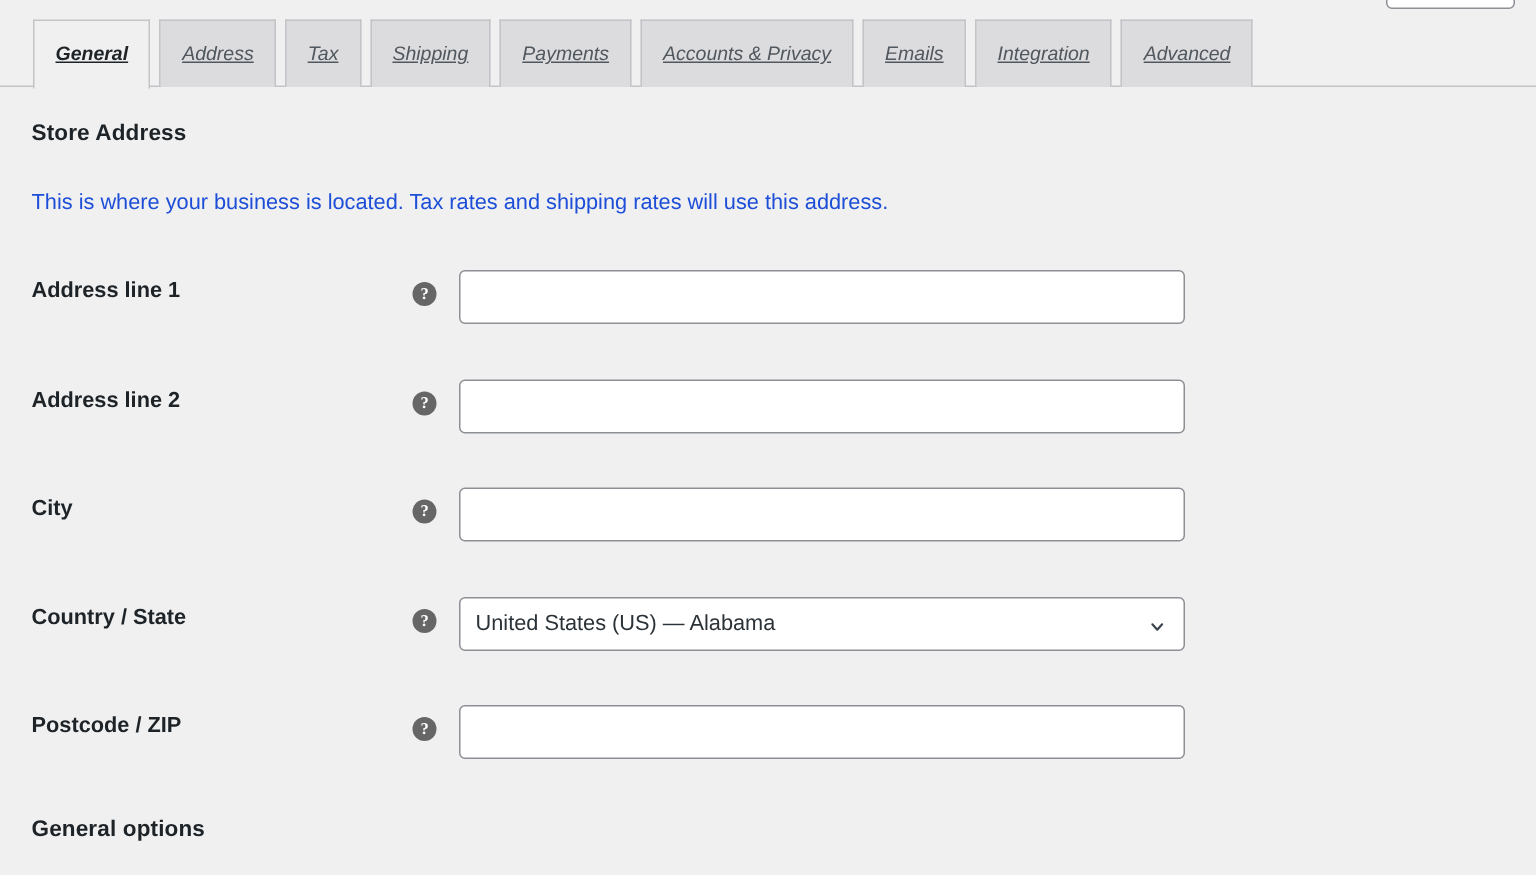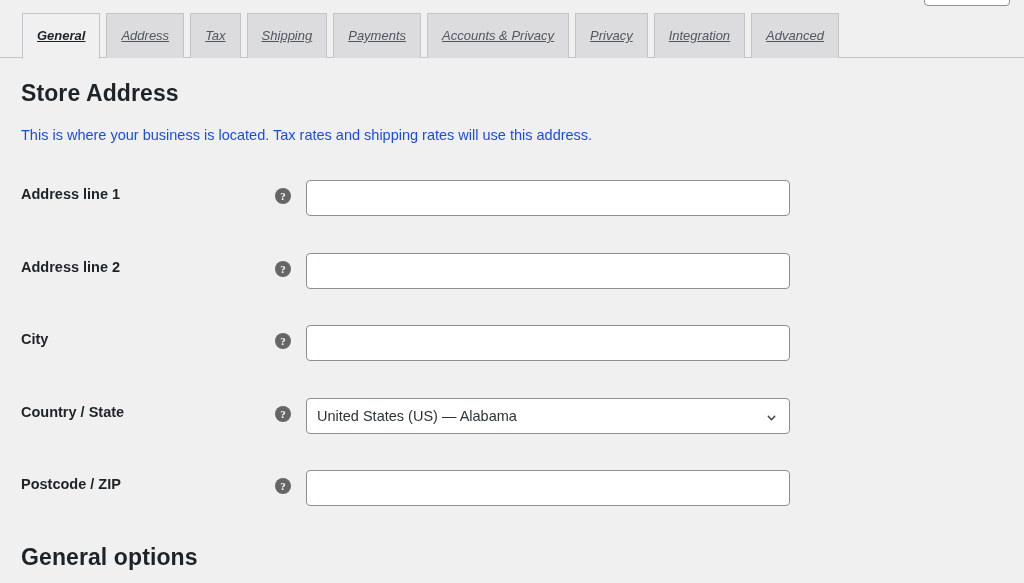--- a/index.html
+++ b/index.html
@@ -75,21 +75,21 @@
     height: 46px;
     line-height: 44px;
     margin-bottom: -1px;
     z-index: 3;
   }
 
   
   .section-title {
     position: absolute;
     left: 21px;
-    font-size: 23px;
+    font-size: 15px;
     font-weight: 700;
     color: #1d2327;
     margin: 0;
     letter-spacing: 0.1px;
   }
   #store-address-title { top: 80px; }
   #general-options-title { top: 544px; }
 
   .section-desc {
     position: absolute;
@@ -185,21 +185,21 @@
   .select-arrow svg { display: block; }
 </style>
 </head>
 <body>
 
 <div class="screen">
 
   <div class="top-search"></div>
 
   <nav class="nav-tab-wrapper">
-    <a class="nav-tab nav-tab-active" href="#">General</a><a class="nav-tab" href="#">Address</a><a class="nav-tab" href="#">Tax</a><a class="nav-tab" href="#">Shipping</a><a class="nav-tab" href="#">Payments</a><a class="nav-tab" href="#">Accounts &amp; Privacy</a><a class="nav-tab" href="#">Privacy</a><a class="nav-tab" href="#">Integration</a><a class="nav-tab" href="#">Advanced</a>
+    <a class="nav-tab nav-tab-active" href="#">General</a><a class="nav-tab" href="#">Address</a><a class="nav-tab" href="#">Tax</a><a class="nav-tab" href="#">Shipping</a><a class="nav-tab" href="#">Payments</a><a class="nav-tab" href="#">Accounts &amp; Privacy</a><a class="nav-tab" href="#">Emails</a><a class="nav-tab" href="#">Integration</a><a class="nav-tab" href="#">Advanced</a>
   </nav>
 
   <h2 class="section-title" id="store-address-title">Store Address</h2>
 
   <p class="section-desc">This is where your business is located. Tax rates and shipping rates will use this address.</p>
 
   <div class="form-table">
 
     <div class="form-row">
       <label class="row-label">Address line 1</label>

